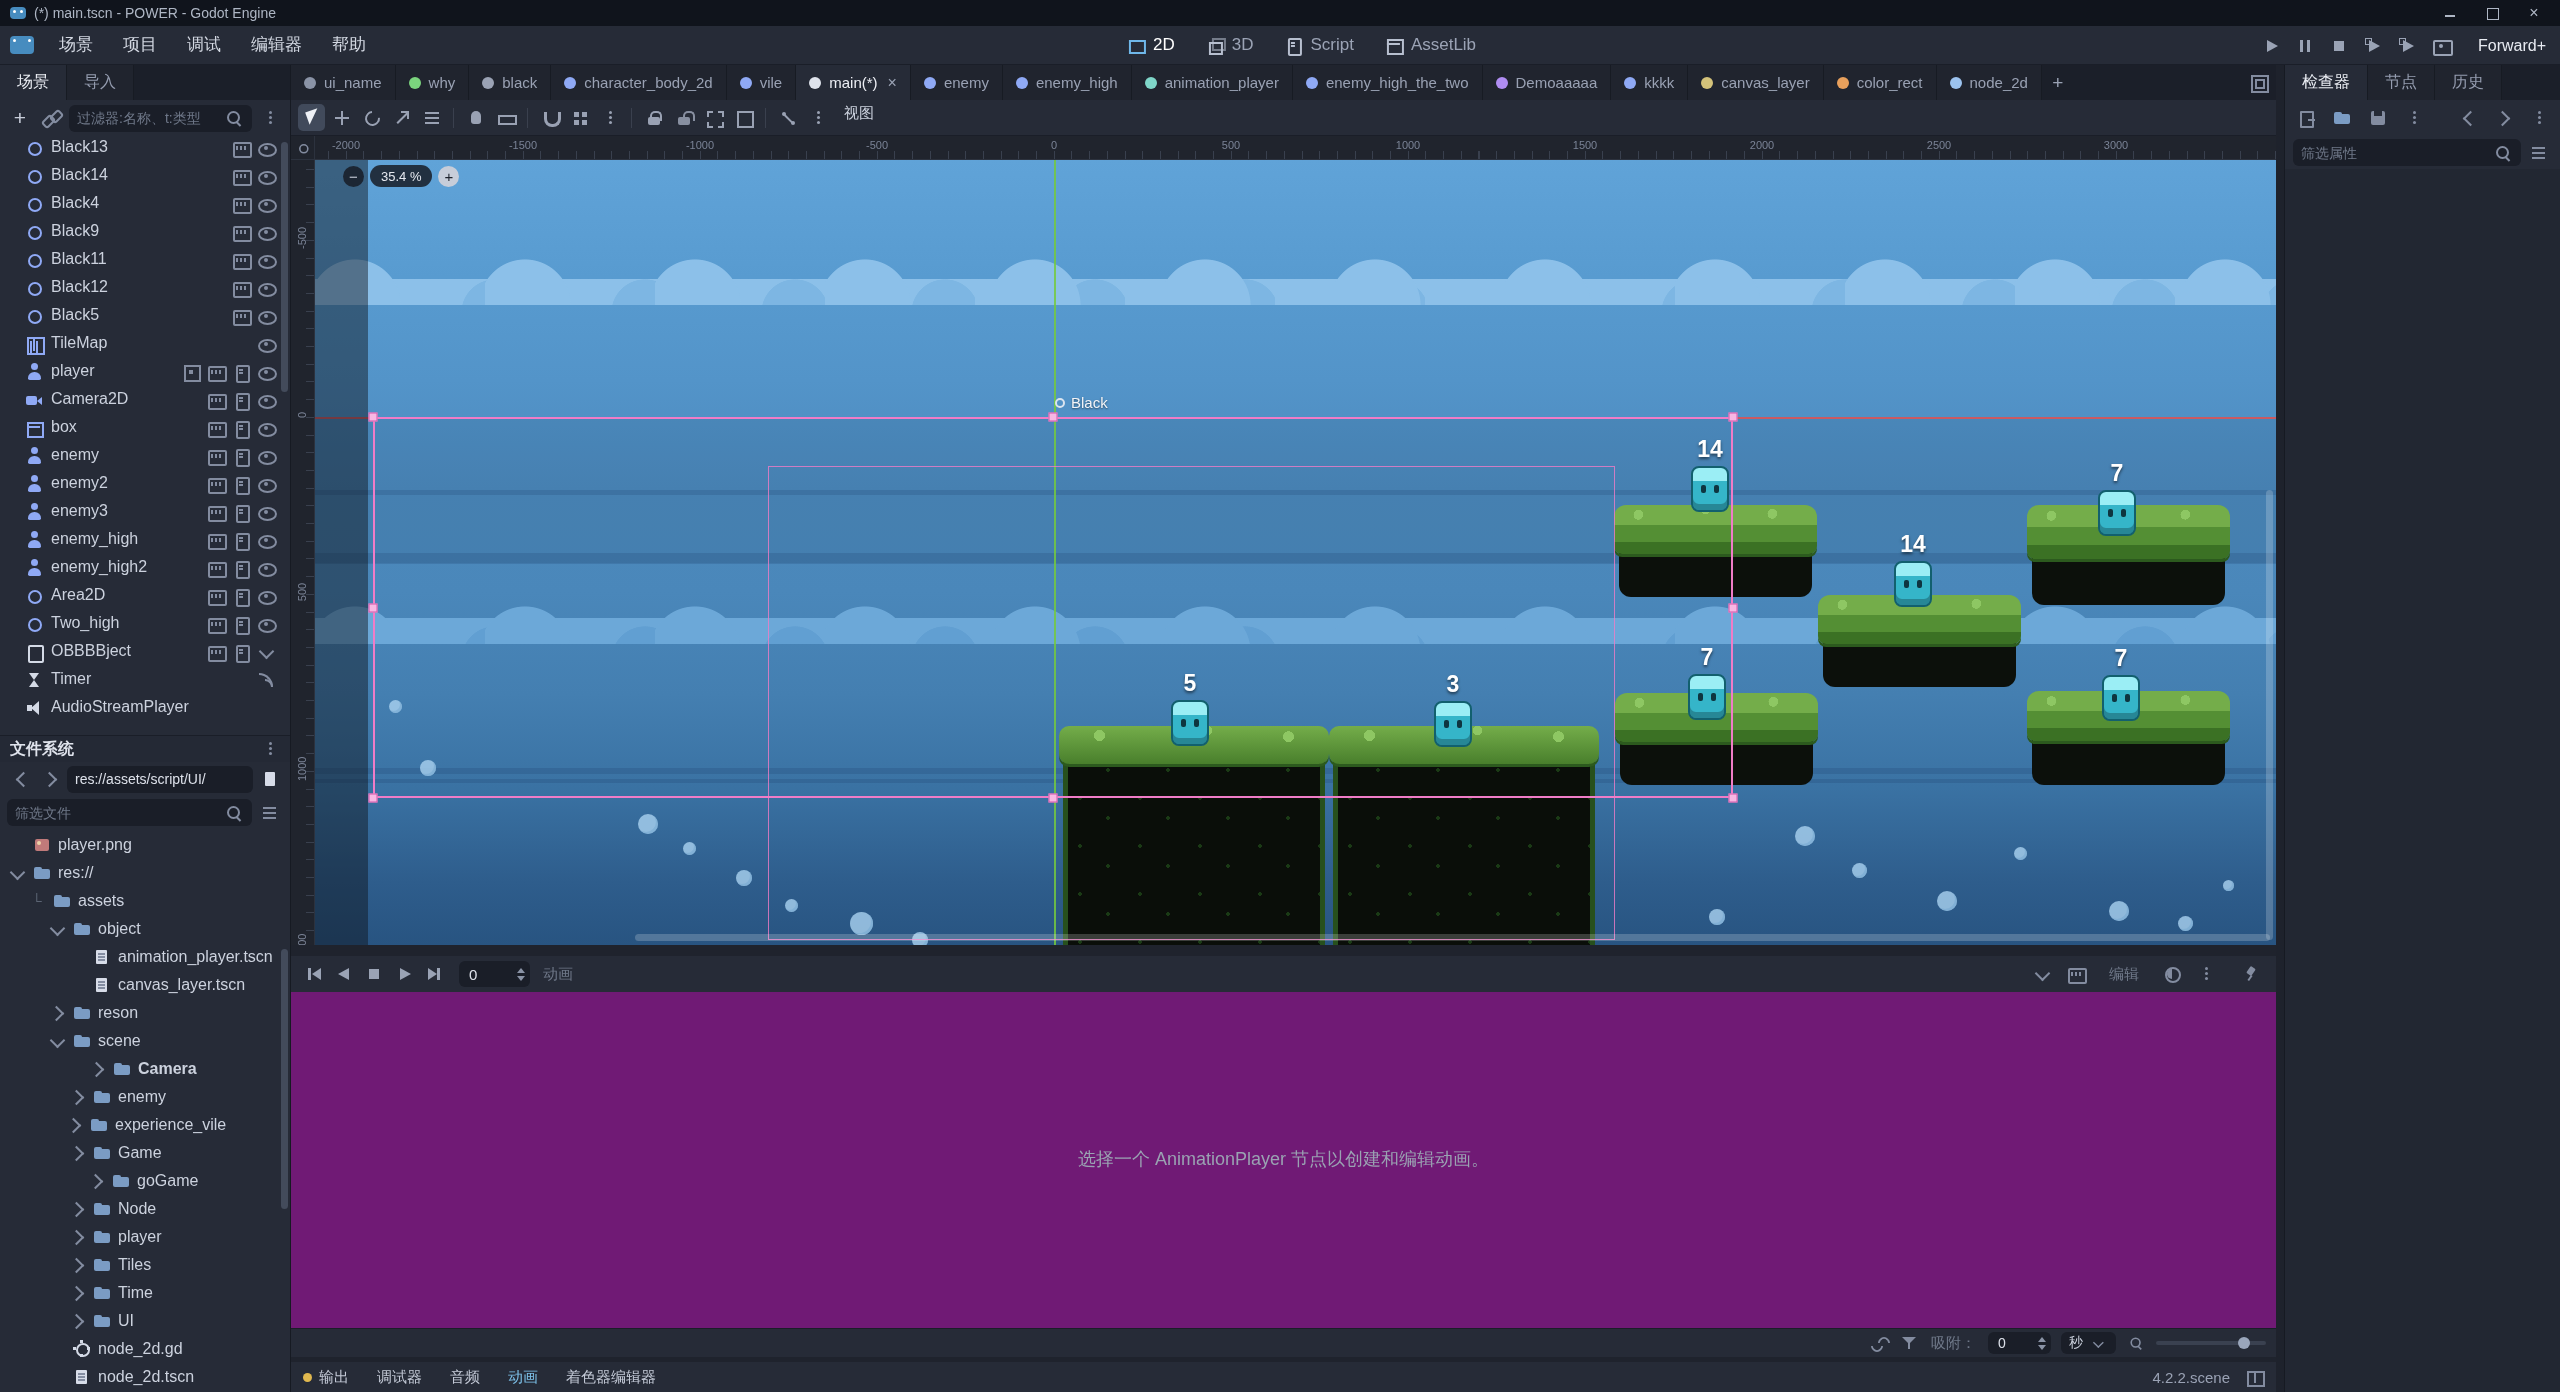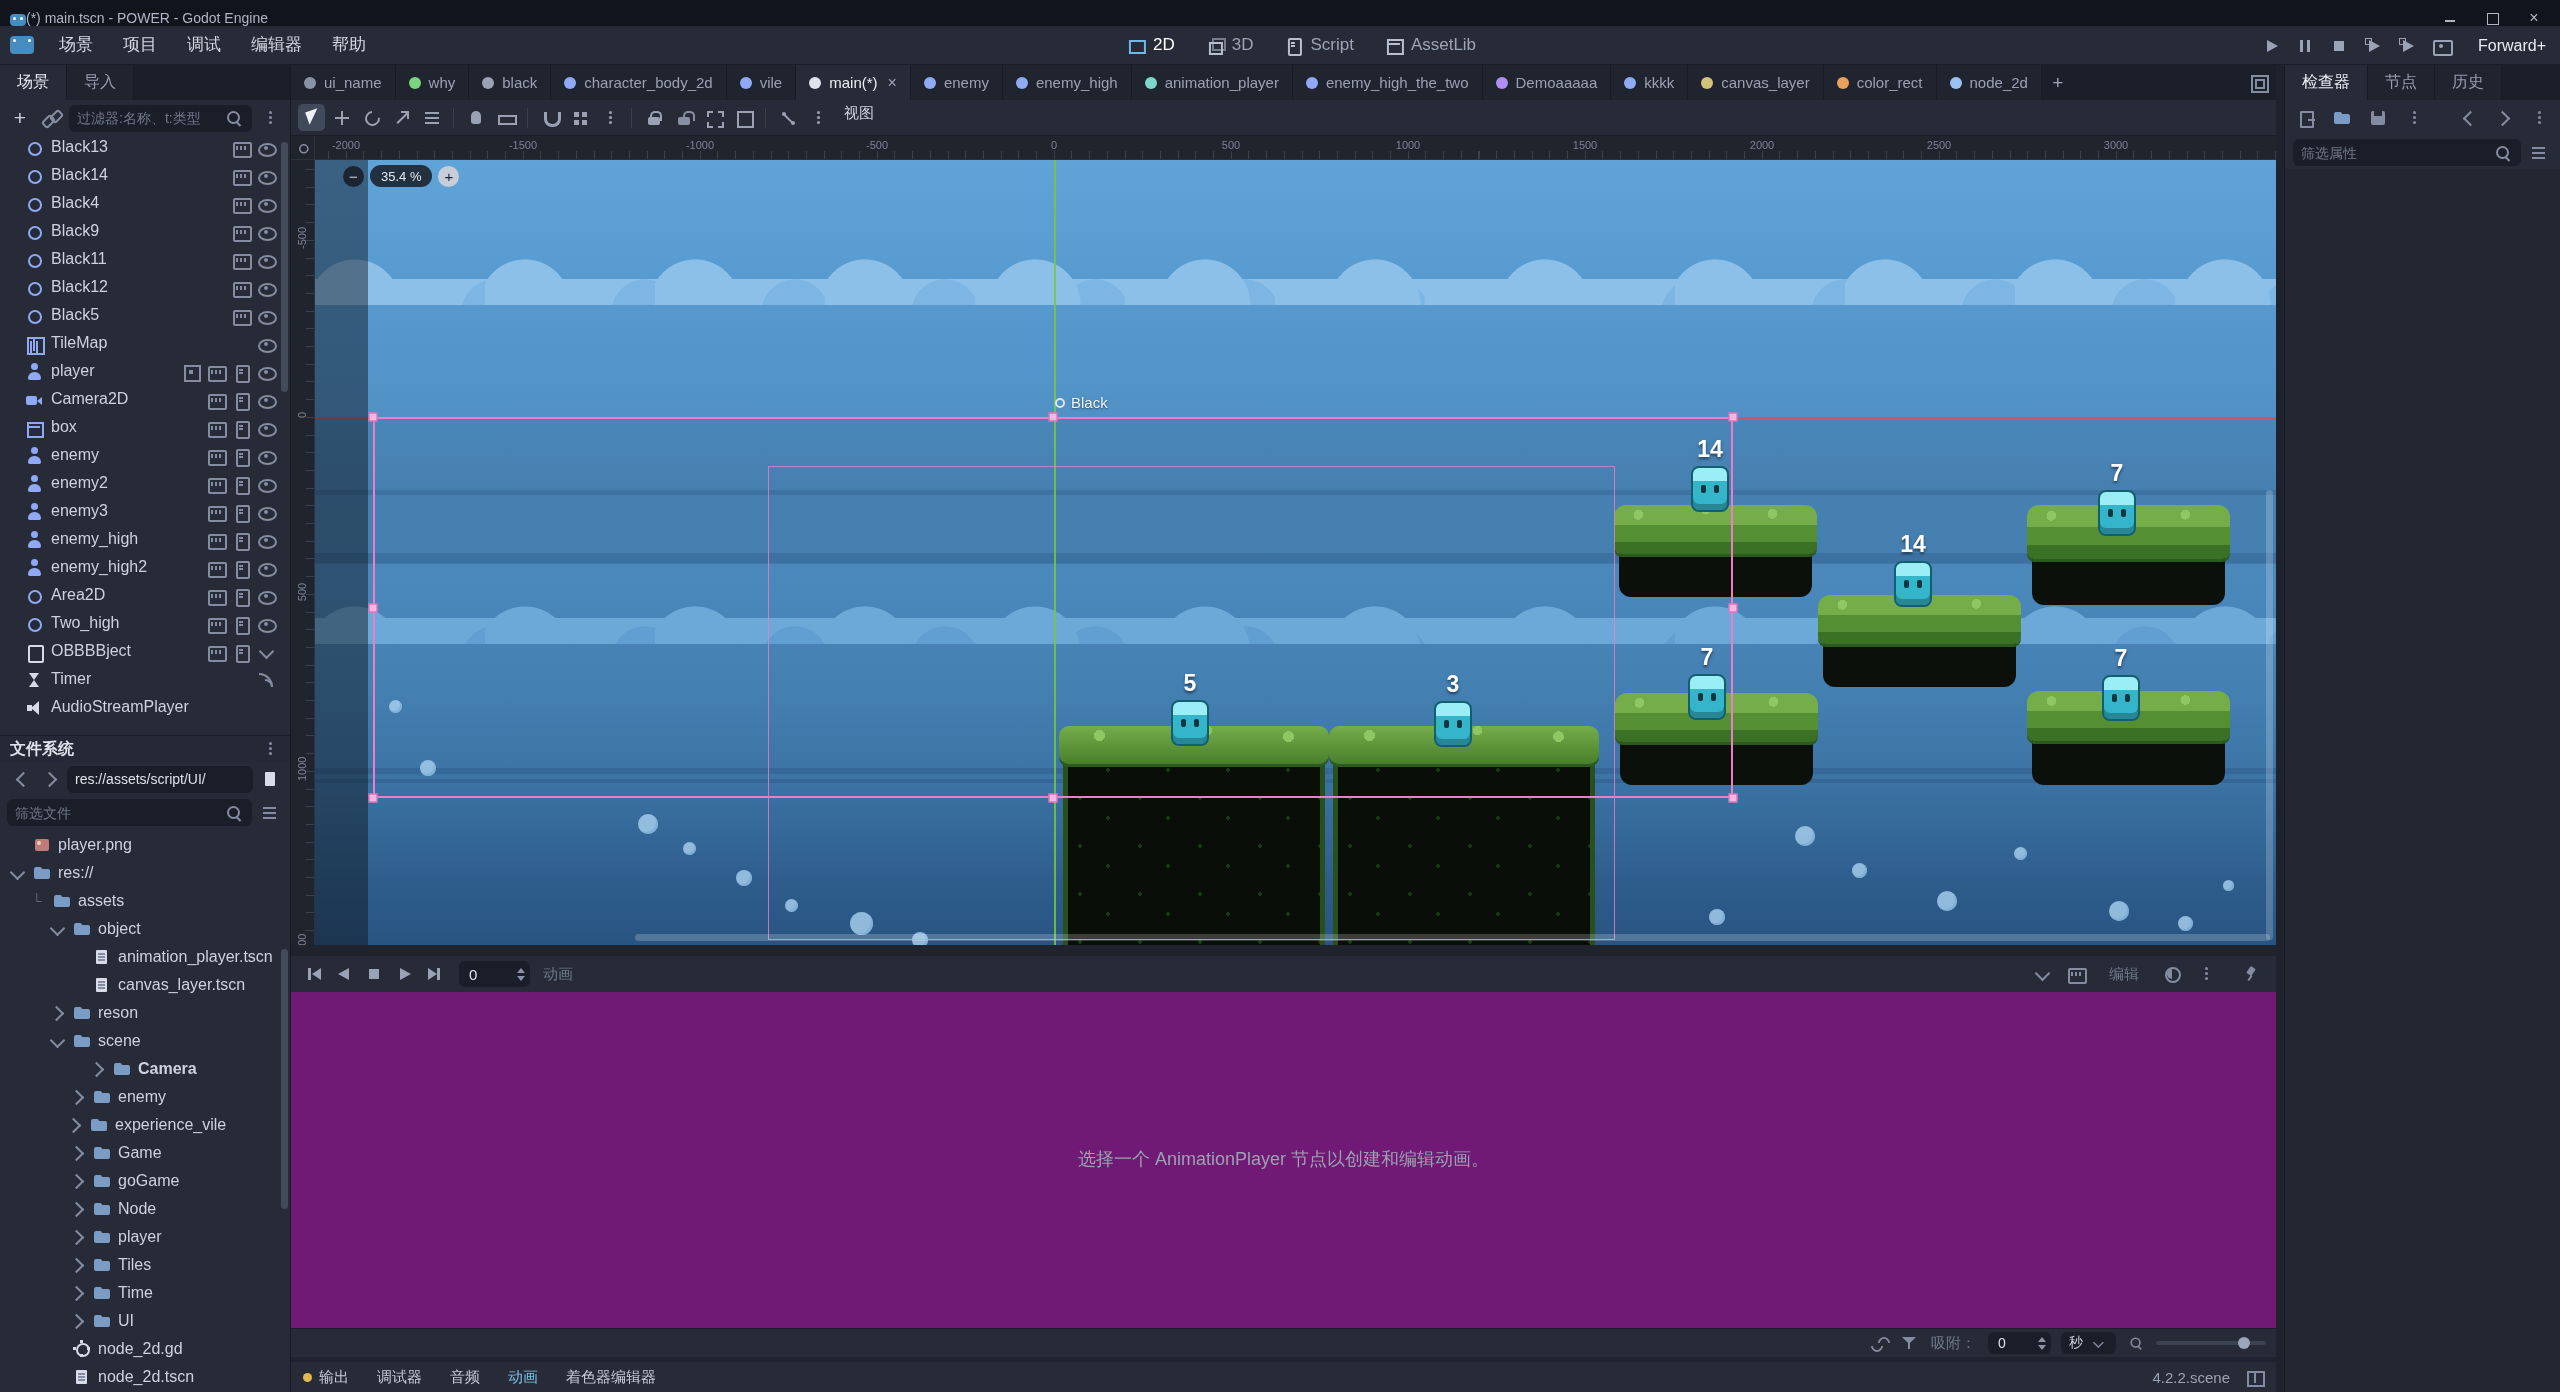--- a/index.html
+++ b/index.html
@@ -99,21 +99,21 @@
   .ic-expand::before{left:3px;top:3px;width:14px;height:14px;border:2px solid currentColor}
   .ic-expand::after{left:7px;top:7px;width:6px;height:6px;border:2px solid currentColor}
   .ic-flat::before{left:3px;top:5px;width:13px;height:10px;border:2px solid currentColor}
   .ic-cube::before{left:4px;top:7px;width:10px;height:9px;border:2px solid currentColor}
   .ic-cube::after{left:7px;top:3px;width:10px;height:9px;border:2px solid currentColor;opacity:.55}
   .ic-target::before{left:5px;top:5px;width:8px;height:8px;border:2px solid currentColor;border-radius:50%}
   .ic-doc::before{left:5px;top:3px;width:10px;height:14px;background:#d7dce8;border-radius:1px}
   .ic-sortlist::before{left:3px;top:4px;width:13px;height:2px;background:currentColor;box-shadow:0 5px 0 currentColor,0 10px 0 currentColor}
 
   
-  .titlebar{position:absolute;left:0;top:0;width:2560px;height:26px;background:#10141c;display:flex;align-items:flex-end;padding:0 10px;}
+  .titlebar{position:absolute;left:0;top:0;width:2560px;height:26px;background:#10141c;display:flex;align-items:center;padding:0 10px;gap:8px}
   .godot-logo{width:16px;height:12px;background:#478cbf;border-radius:4px;position:relative;flex:none}
   .godot-logo::before,.godot-logo::after{content:"";position:absolute;top:3px;width:3px;height:3px;border-radius:50%;background:#fff}
   .godot-logo::before{left:3px}.godot-logo::after{right:3px}
   .title-text{font-size:14px;color:#aeb6c4}
   .win-controls{margin-left:auto;display:flex;gap:26px;padding-right:8px}
   .wbtn{width:16px;height:16px;position:relative;color:#aeb6c4}
   .wbtn-min::before{content:"";position:absolute;left:3px;bottom:4px;width:10px;height:2px;background:currentColor}
   .wbtn-max::before{content:"";position:absolute;left:3px;top:3px;width:10px;height:10px;border:1.5px solid currentColor}
   .wbtn-close{font-size:16px;line-height:16px;text-align:center}
 
@@ -613,21 +613,21 @@
           <span class="ic ic-folder"></span>
           <span class="tname">experience_vile</span>
         </div>
         <div class="frow" style="padding-left: 68px;">
           <span class="fexp">
             <span class="ic ic-chevr c-dim"></span>
           </span>
           <span class="ic ic-folder"></span>
           <span class="tname">Game</span>
         </div>
-        <div class="frow" style="padding-left: 68px;">
+        <div class="frow" style="padding-left: 87px;">
           <span class="fexp">
             <span class="ic ic-chevr c-dim"></span>
           </span>
           <span class="ic ic-folder"></span>
           <span class="tname">goGame</span>
         </div>
         <div class="frow" style="padding-left: 68px;">
           <span class="fexp">
             <span class="ic ic-chevr c-dim"></span>
           </span>

